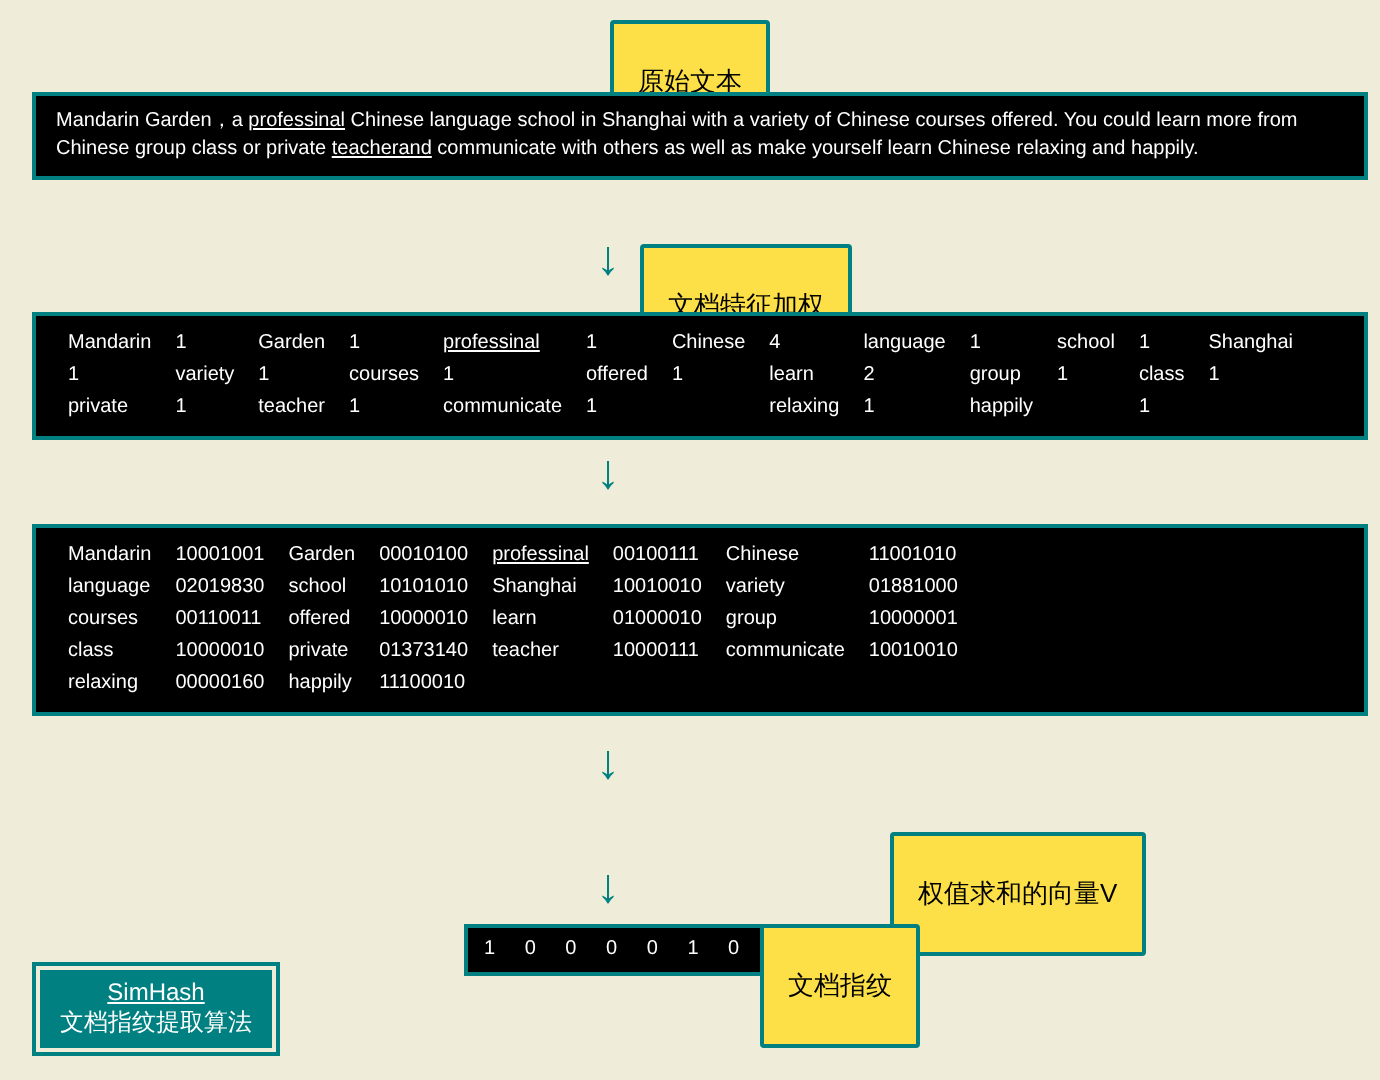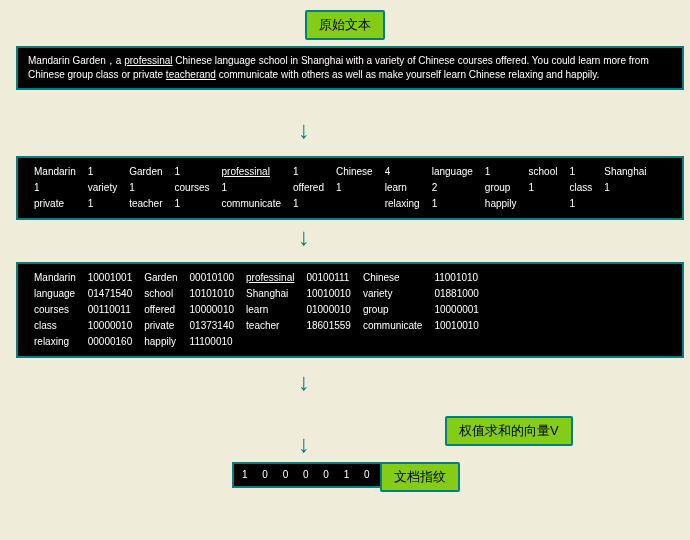--- a/index.html
+++ b/index.html
@@ -1,36 +1,37 @@
 <!DOCTYPE html>
 <html><head>
 <meta charset="utf-8">
 <style>
 body{margin:0;background:#f0ecda;font-family:Arial,sans-serif;font-size:12px}
 .canvas{width:690px;height:540px;position:relative;box-sizing:border-box}
-.labelbox{background:#84cc16;border:2px solid #008080;padding:4px 12px;display:inline-block;border-radius:2px;font-size:13px}
+.labelbox{background:#fde047;border:2px solid #008080;padding:20px 12px;display:inline-block;border-radius:2px;font-size:13px}
 .block{background:#000;color:#fff;border:2px solid #008080;padding:6px 10px;line-height:1.4;font-size:10px}
 .arrow{color:#008080;font-size:24px;line-height:1}
 .pos{position:absolute}
 .under{text-decoration:underline}
 .title{background:#008080;color:#fff;border:2px solid #f0ecda;outline:2px solid #008080;padding:4px 10px;text-align:center;font-size:12px;line-height:1.3}
 table.tbl{color:#fff;border-collapse:collapse}
 table.tbl td{padding:1px 6px;white-space:nowrap}
 </style>
 </head>
 <body>
 
 <div class="canvas">
 <div class="pos labelbox" style="left:305px;top:10px">原始文本</div>
 
 <div class="pos block" style="left:16px;top:46px;width:644px">
 <span>Mandarin Garden，a <span class="under">professinal</span> Chinese language school in Shanghai with a variety of Chinese courses offered. You could learn more from Chinese group class or private <span class="under">teacherand</span> communicate with others as well as make yourself learn Chinese relaxing and happily.</span>
 </div>
 
 <div class="pos arrow" style="left:298px;top:118px">↓</div>
+<div class="pos labelbox" style="left:320px;top:122px">文档特征加权</div>
 
 <div class="pos block" style="left:16px;top:156px;width:644px">
 <table class="tbl">
 <tbody>
           <tr>
             <td>Mandarin</td>
             <td>1</td>
             <td>Garden</td>
             <td>1</td>
             <td class="under">professinal</td>
@@ -87,21 +88,21 @@
             <td>10001001</td>
             <td>Garden</td>
             <td>00010100</td>
             <td class="under">professinal</td>
             <td>00100111</td>
             <td>Chinese</td>
             <td>11001010</td>
           </tr>
 <tr>
             <td>language</td>
-            <td>01471540</td>
+            <td>02019830</td>
             <td>school</td>
             <td>10101010</td>
             <td>Shanghai</td>
             <td>10010010</td>
             <td>variety</td>
             <td>01881000</td>
           </tr>
 <tr>
             <td>courses</td>
             <td>00110011</td>
@@ -111,21 +112,21 @@
             <td>01000010</td>
             <td>group</td>
             <td>10000001</td>
           </tr>
 <tr>
             <td>class</td>
             <td>10000010</td>
             <td>private</td>
             <td>01373140</td>
             <td>teacher</td>
-            <td>18601559</td>
+            <td>10000111</td>
             <td>communicate</td>
             <td>10010010</td>
           </tr>
 <tr>
             <td>relaxing</td>
             <td>00000160</td>
             <td>happily</td>
             <td>11100010</td>
             <td></td>
             <td></td>
@@ -139,13 +140,17 @@
 <div class="pos arrow" style="left:298px;top:370px">↓</div>
 
 <div class="pos labelbox" style="left:445px;top:416px">权值求和的向量V</div>
 
 <div class="pos arrow" style="left:298px;top:432px">↓</div>
 <div class="pos block" style="left:232px;top:462px;padding:4px 8px;letter-spacing:6px">
 <span id="fp">1  0  0  0  0  1  0</span>
 </div>
 <div class="pos labelbox" style="left:380px;top:462px">文档指纹</div>
 
+<div class="pos title" style="left:18px;bottom:14px">
+<span class="under">SimHash</span><br>
+<span>文档指纹提取算法</span>
+</div>
 </div>
 
 </body></html>

